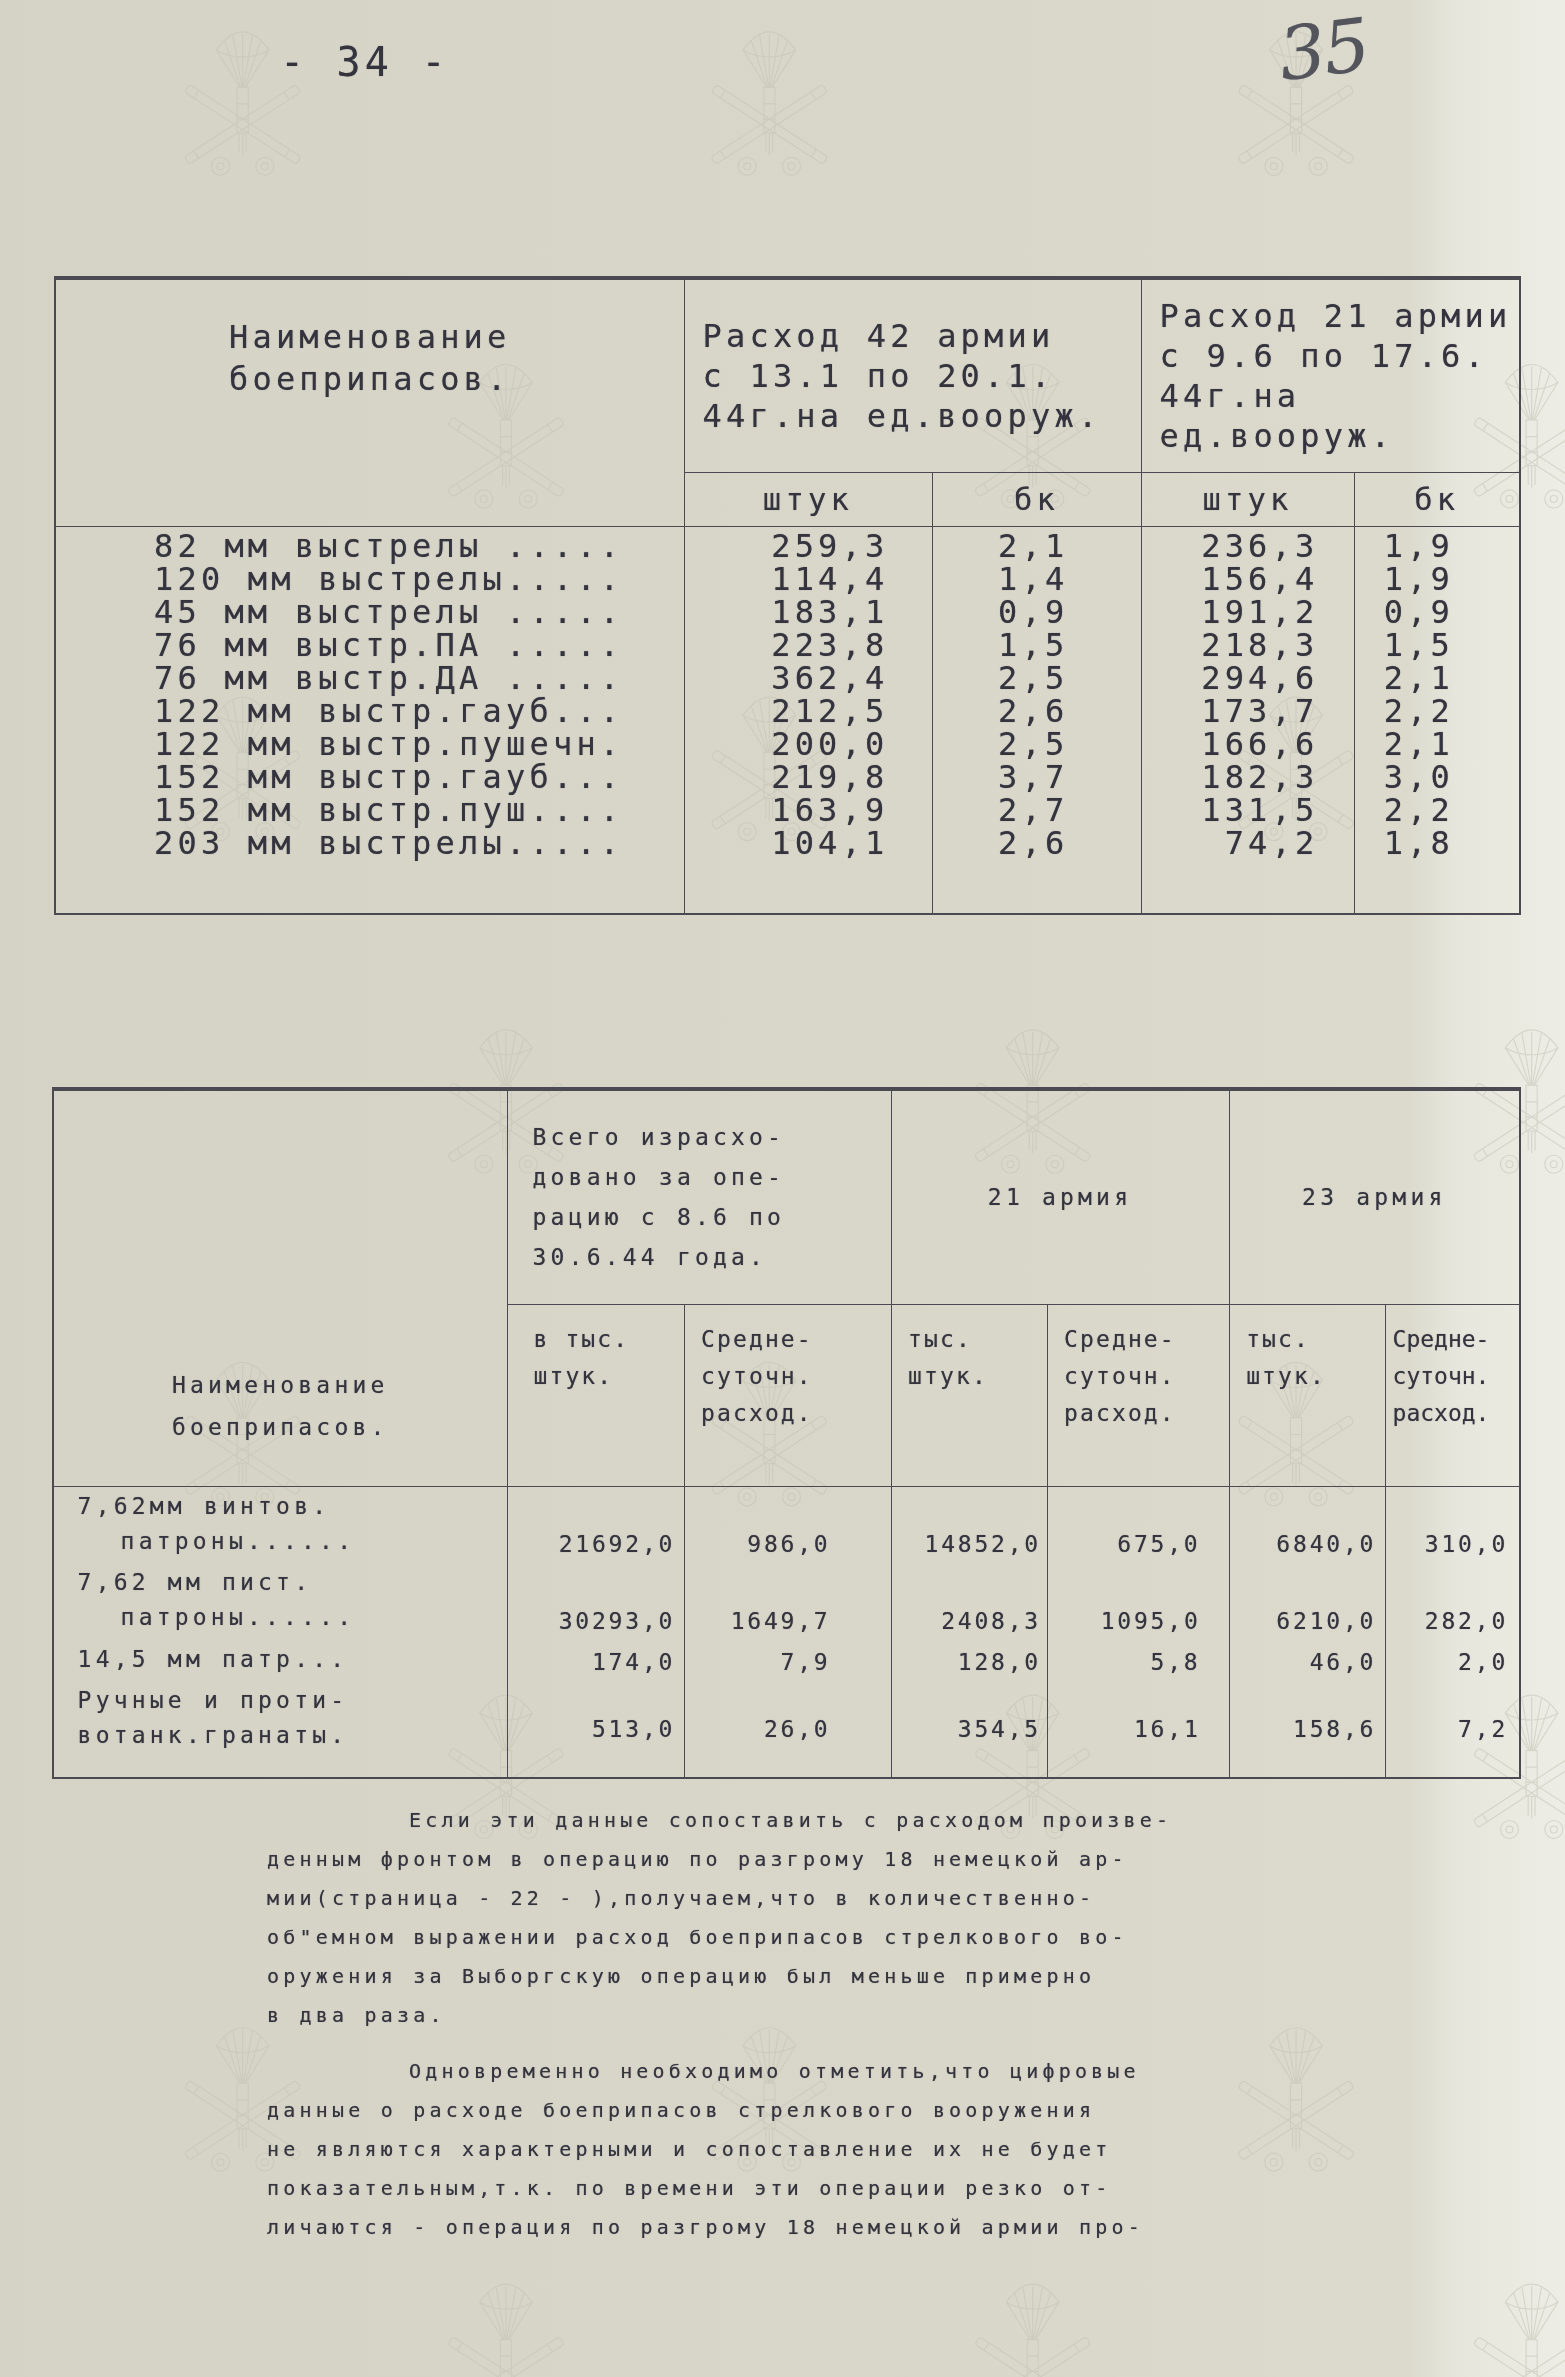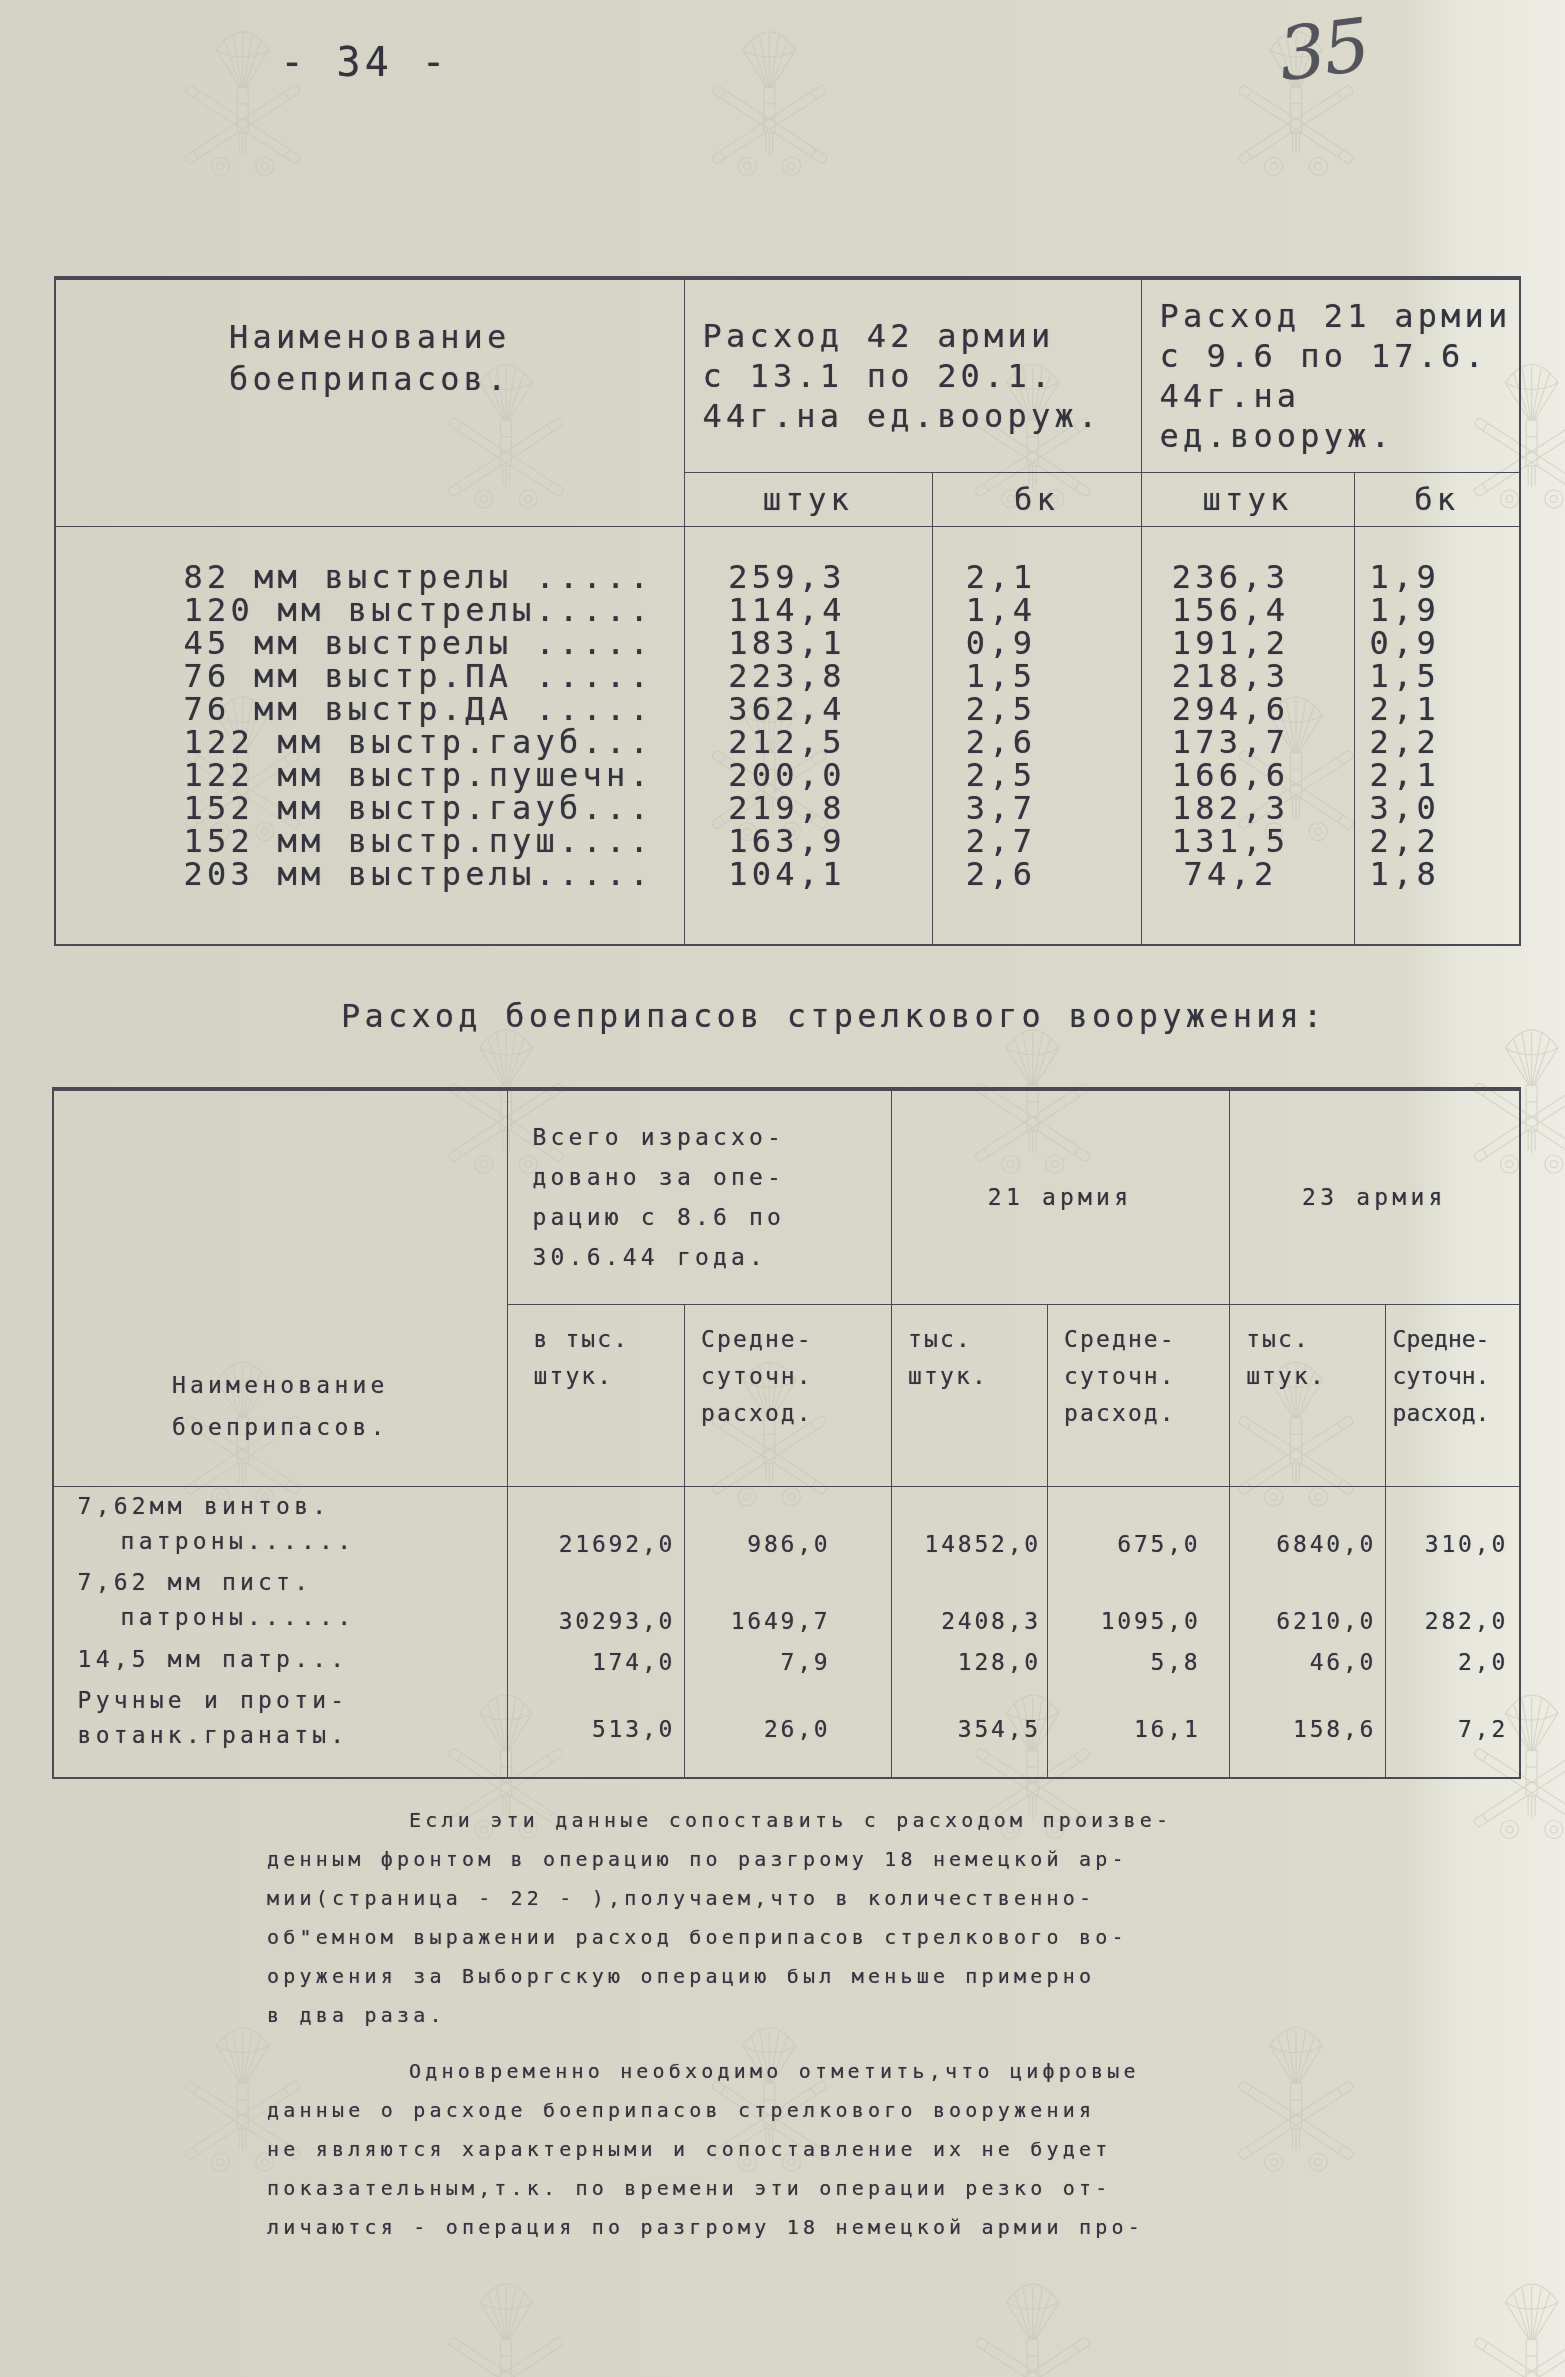--- a/index.html
+++ b/index.html
@@ -27,21 +27,21 @@
 
   
   #table1 { position:absolute; left:54px; top:276px; width:1465px;
             border:2.1px solid #4b4a52; border-top-width:4.2px; }
   #table1 th, #table1 td { border:1.4px solid #4b4a52; font-size:32px; }
   #table1 .nh { vertical-align:top; padding-top:36px; text-align:center;
                 line-height:42px; white-space:pre-line; }
   #table1 .gh { height:190px; vertical-align:middle; text-align:left;
                 padding-left:18px; line-height:40px; white-space:pre-line; }
   #table1 .sh { height:51px; vertical-align:middle; font-size:30.5px; }
-  #table1 tbody td { vertical-align:top; padding-top:34px; padding-bottom:53px;text-align:center; }
+  #table1 tbody td { vertical-align:top; padding-top:3px; padding-bottom:53px; }
   .line { height:33px; line-height:33px; white-space:nowrap; }
   .t1-name { padding-left:98px; }
   .num { text-align:right; }
   .pr1 { padding-right:43px; } .pr2 { padding-right:72px; }
   .pr3 { padding-right:35px;margin-left:7px; } .pr4 { padding-right:65px; }
 
   
   #heading2 { position:absolute; left:341px; top:997px; font-size:32px; }
 
   
@@ -217,21 +217,20 @@
           <div class="line">2,2</div>
           <div class="line">2,1</div>
           <div class="line">3,0</div>
           <div class="line">2,2</div>
           <div class="line">1,8</div>
         </td>
       </tr>
     </tbody>
   </table>
 
-  <div id="heading2" class="tw">Расход боеприпасов стрелкового вооружения:</div>
 
   <table id="table2" class="tw">
     <colgroup>
       <col style="width:454px">
         <col style="width:177px">
         <col style="width:207px">
       <col style="width:156px">
         <col style="width:182px">
         <col style="width:156px">
         <col style="width:135px">

